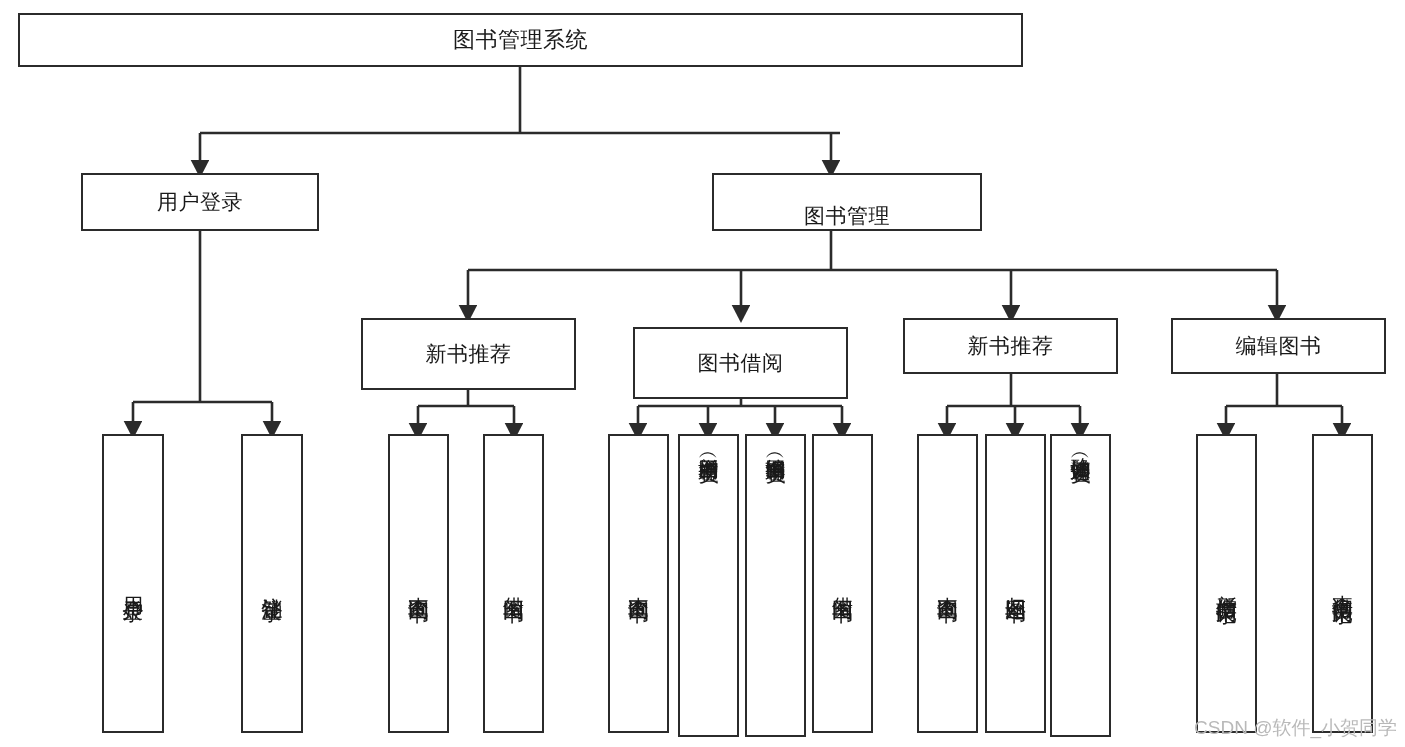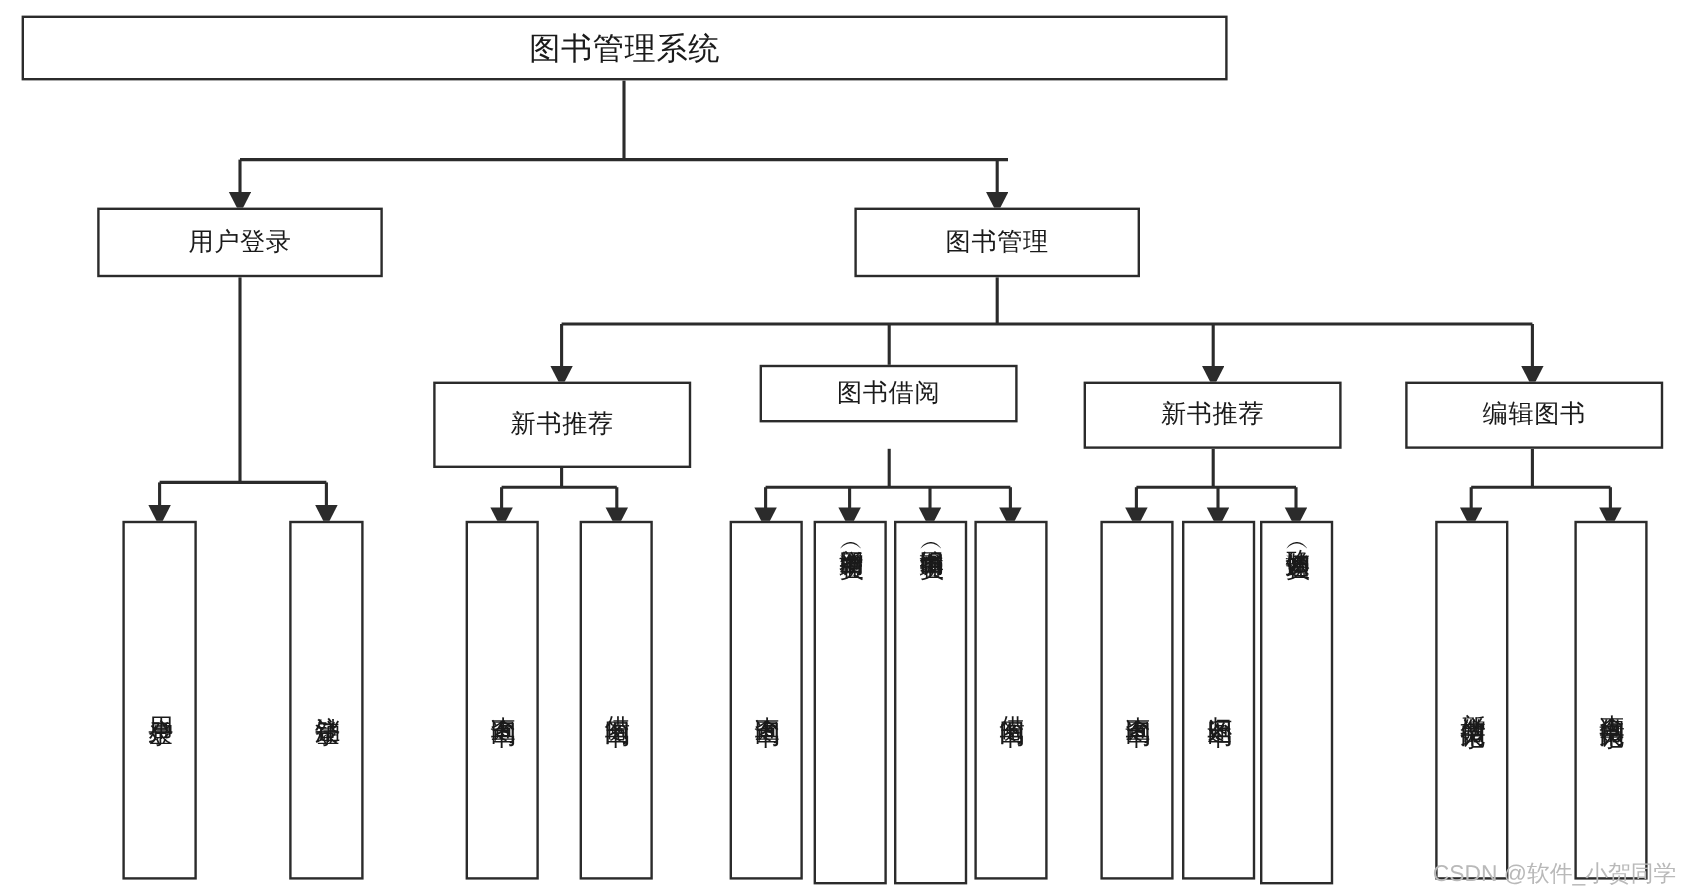--- a/index.html
+++ b/index.html
@@ -42,21 +42,21 @@
     text-align: center;
     line-height: 1.18;
     white-space: nowrap;
   }
   
   .node.horiz .label {
     font-size: 21px;
     letter-spacing: 0.5px;
   }
   .node.root .label {
-    font-size: 26px;
+    font-size: 22px;
   }
   
   .node.vert {
     align-items: center;
     justify-content: center;
     padding: 6px 0;
   }
   .node.vert .label {
     writing-mode: vertical-rl;
     text-orientation: upright;
@@ -137,28 +137,28 @@
     </g>
   </svg>
 
   <div class="node root horiz" style="left: 18px; top: 13px; width: 1005px; height: 54px;">
     <span class="label">图书管理系统</span>
   </div>
 
   <div class="node horiz" style="left: 81px; top: 173px; width: 238px; height: 58px;">
     <span class="label">用户登录</span>
   </div>
-  <div class="node horiz" style="left: 712px; top: 173px; width: 238px; height: 58px;">
+  <div class="node horiz" style="left: 712px; top: 173px; width: 270px; height: 58px; align-items: flex-end;">
     <span class="label">图书管理</span>
   </div>
 
   <div class="node horiz" style="left: 361px; top: 318px; width: 215px; height: 72px;">
     <span class="label">新书推荐</span>
   </div>
-  <div class="node horiz" style="left: 633px; top: 304px; width: 215px; height: 48px;">
+  <div class="node horiz" style="left: 633px; top: 327px; width: 215px; height: 72px;">
     <span class="label">图书借阅</span>
   </div>
   <div class="node horiz" style="left: 903px; top: 318px; width: 215px; height: 56px;">
     <span class="label">新书推荐</span>
   </div>
   <div class="node horiz" style="left: 1171px; top: 318px; width: 215px; height: 56px;">
     <span class="label">编辑图书</span>
   </div>
 
   <div class="node vert" style="left: 102px; top: 434px; width: 62px; height: 299px;">

